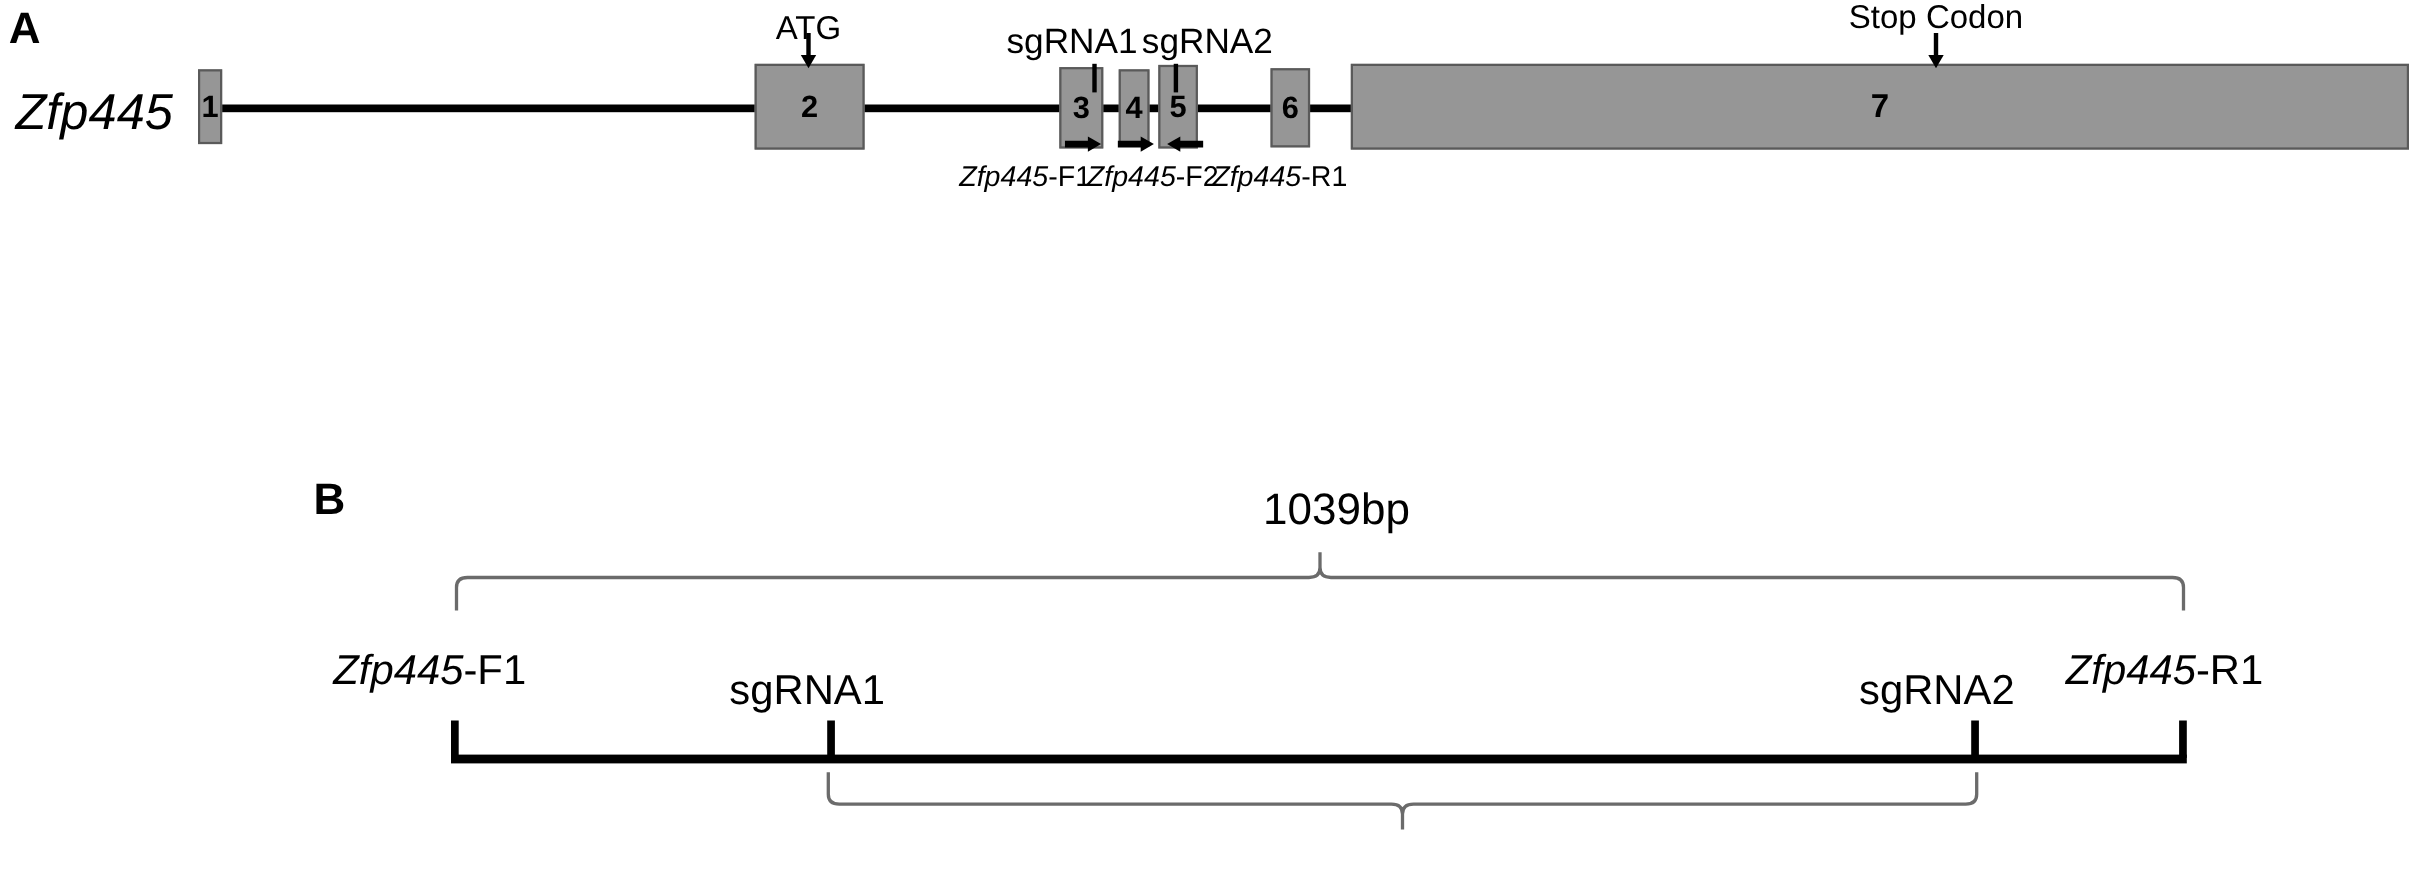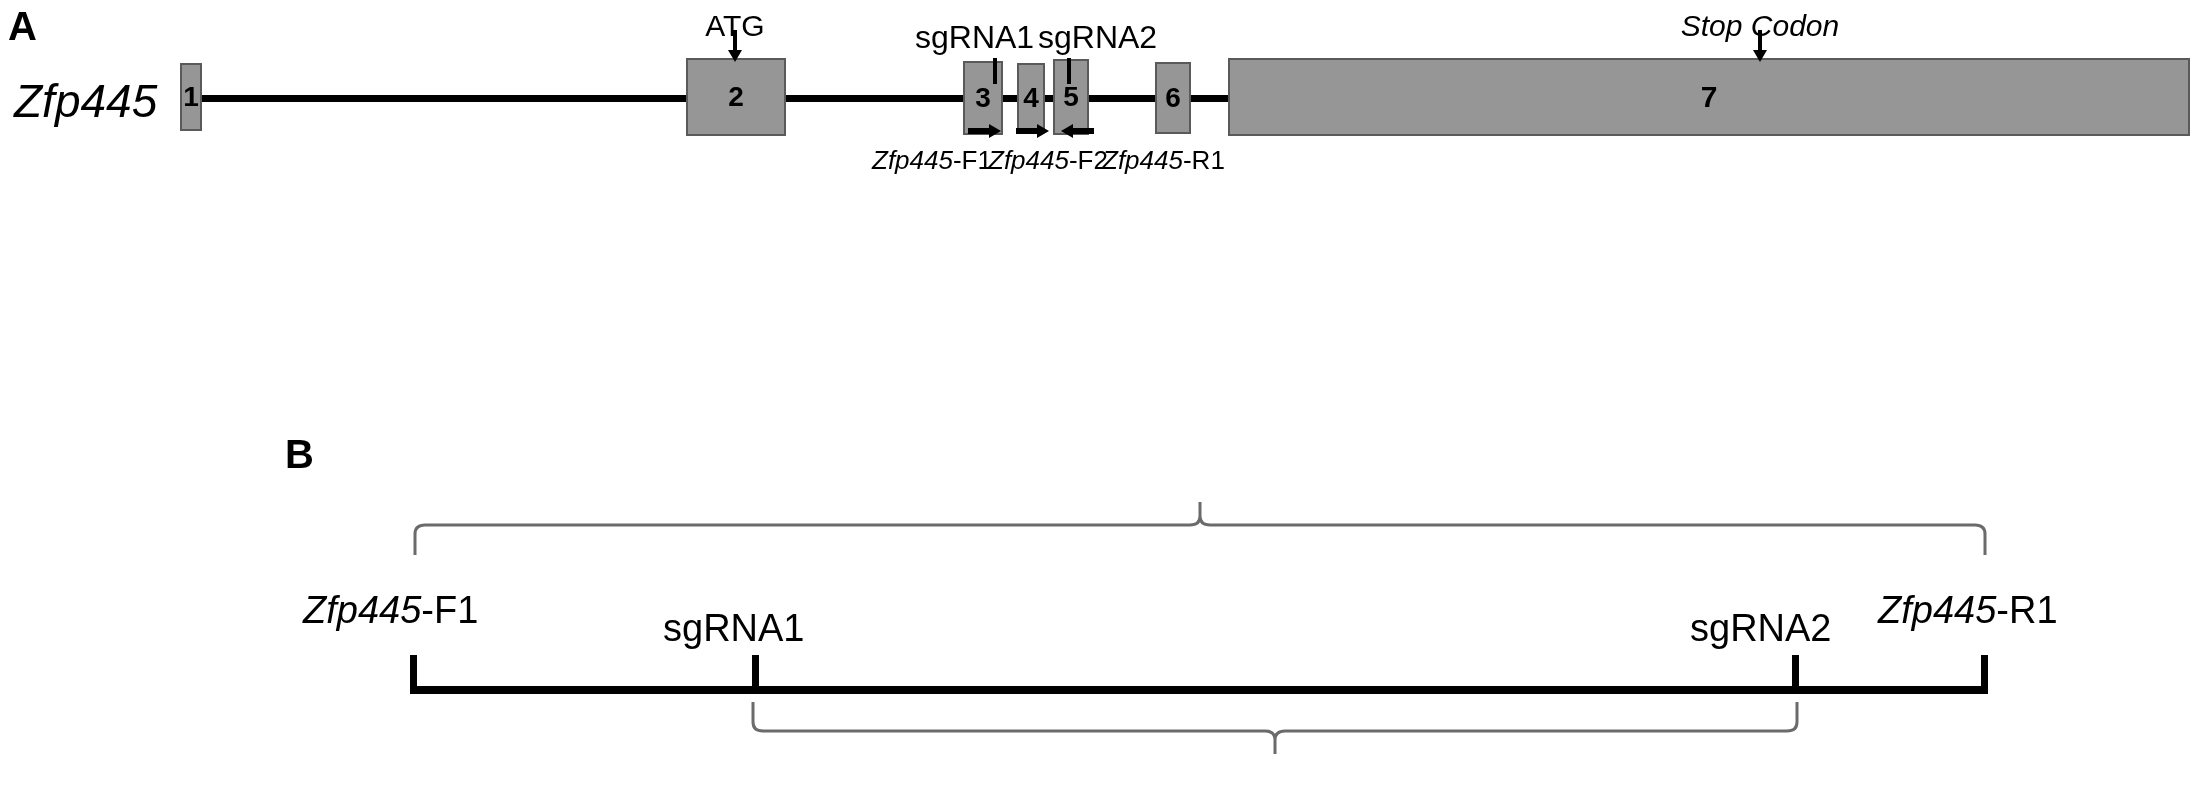--- a/index.html
+++ b/index.html
@@ -112,21 +112,21 @@
   </div>
 
   <div class="anno-label" style="left:655px;top:10px;width:160px;">ATG</div>
   <div class="anno-arrow" style="left:724px;top:30px;">
     <svg width="22" height="34" viewBox="0 0 22 34">
       <line x1="11" y1="0" x2="11" y2="22" stroke="#000" stroke-width="4"></line>
       <polygon points="11,32 4,20 18,20" fill="#000"></polygon>
     </svg>
   </div>
 
-  <div class="anno-label" style="left:1580px;top:10px;width:360px;font-style:italic;">Stop Codon</div>
+  <div class="anno-label" style="left:1580px;top:0;width:360px;">Stop Codon</div>
   <div class="anno-arrow" style="left:1749px;top:30px;">
     <svg width="22" height="34" viewBox="0 0 22 34">
       <line x1="11" y1="0" x2="11" y2="22" stroke="#000" stroke-width="4"></line>
       <polygon points="11,32 4,20 18,20" fill="#000"></polygon>
     </svg>
   </div>
 
   <div class="sg-label" style="left:915px;top:20px;">sgRNA1</div>
   <div class="sg-tick" style="left:993px;top:58px;height:26px;"></div>
 
@@ -157,20 +157,21 @@
   </div>
   <div class="primer-label" style="left:988px;top:146px;">
     <i>Zfp445</i><span>-F2</span>
   </div>
   <div class="primer-label" style="left:1102px;top:146px;">
     <i>Zfp445</i><span>-R1</span>
   </div>
 
   <div class="abs panel-letter" style="left:285px;top:434px;">B</div>
 
+  <div class="b-size" style="left:1065px;top:442px;width:300px;">1039bp</div>
 
   <div class="brace" style="left:405px;top:500px;">
     <svg width="1590" height="58" viewBox="0 0 1590 58">
       <path d="M 10,55 L 10,34 Q 10,25 20,25 L 785,25 Q 795,25 795,16 L 795,2
                L 795,16 Q 795,25 805,25 L 1570,25 Q 1580,25 1580,34 L 1580,55" fill="none" stroke="#6b6b6b" stroke-width="3" stroke-linecap="butt"></path>
     </svg>
   </div>
 
   <div class="b-label" style="left:303px;top:590px;">
     <i>Zfp445</i><span>-F1</span>

